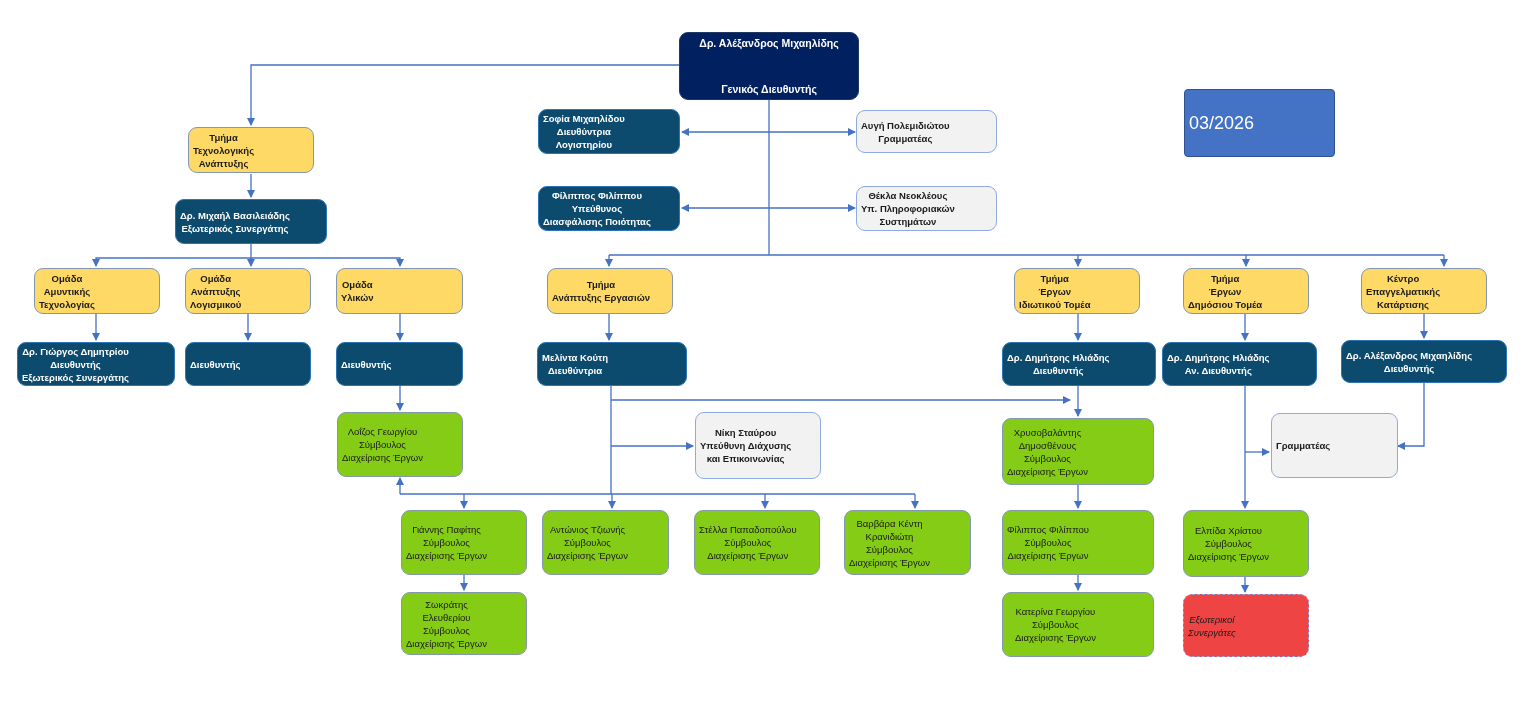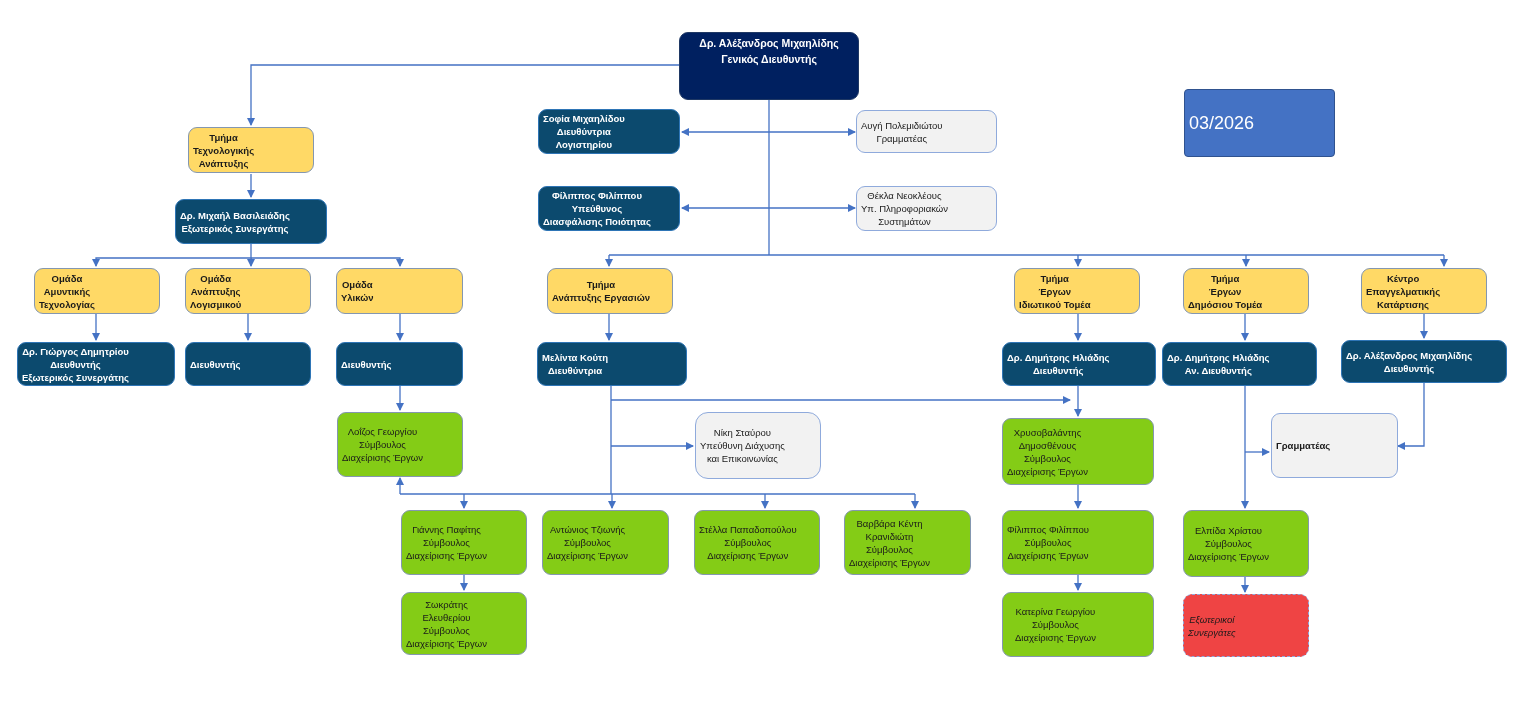--- a/index.html
+++ b/index.html
@@ -1,23 +1,23 @@
 <!DOCTYPE html>
 <html><head>
 <meta charset="utf-8">
 <style>
   html,body{margin:0;padding:0;background:#ffffff;}
   body{width:1536px;height:715px;position:relative;overflow:hidden;font-family:"Liberation Sans",sans-serif;}
   #lines{position:absolute;left:0;top:0;width:1536px;height:715px;}
-  .node{position:absolute;box-sizing:border-box;border-radius:9px;display:flex;align-items:center;justify-content:flex-start;text-align:center;font-size:9.5px;line-height:13px;font-weight:bold;padding:2px 4px;white-space:pre-line;}
+  .node{position:absolute;box-sizing:border-box;border-radius:9px;display:flex;align-items:center;justify-content:space-between;text-align:center;font-size:9.5px;line-height:13px;font-weight:bold;padding:2px 4px;white-space:pre-line;}
   .top{background:#002060;color:#ffffff;border:1px solid #1f3864;font-size:10.5px;line-height:16px;}
   .blue{background:#0c4a6e;color:#ffffff;border:1px solid #2e75b6;}
   .yellow{background:#ffd966;color:#1a1a1a;border:1px solid #8497b0;}
   .gray{background:#84cc16;color:#1a1a1a;border:1.5px solid #8497b0;font-weight:normal;}
-  .light{background:#f2f2f2;color:#1a1a1a;border:1.5px solid #8faadc;font-weight:normal;}
+  .light{background:#f2f2f2;color:#1a1a1a;border:1.5px solid #8faadc;font-weight:bold;}
   .dashed{background:#ef4444;color:#1a1a1a;border:1.5px dashed #8faadc;font-style:italic;font-weight:normal;}
   .date{background:#4472c4;color:#ffffff;border:1px solid #2f528f;font-size:18px;font-weight:normal;border-radius:4px;}
 </style>
 </head>
 <body>
 
 <svg id="lines" xmlns="http://www.w3.org/2000/svg">
   <defs>
     <marker id="arr" markerWidth="8" markerHeight="8" refX="7" refY="4" orient="auto" markerUnits="userSpaceOnUse">
       <path d="M0,0 L8,4 L0,8 z" fill="#4472c4"></path>
@@ -114,21 +114,21 @@
 <div class="node blue" style="left:185px;top:342px;width:126px;height:44px;">Διευθυντής</div>
 <div class="node blue" style="left:336px;top:342px;width:127px;height:44px;">Διευθυντής</div>
 <div class="node gray" style="left:337px;top:412px;width:126px;height:65px;">Λοΐζος Γεωργίου
 Σύμβουλος
 Διαχείρισης Έργων</div>
 
 <div class="node yellow" style="left:547px;top:268px;width:126px;height:46px;">Τμήμα
 Ανάπτυξης Εργασιών</div>
 <div class="node blue" style="left:537px;top:342px;width:150px;height:44px;">Μελίντα Κούτη
 Διευθύντρια</div>
-<div class="node light" style="left:695px;top:412px;width:126px;height:67px;border-radius:13px;">Νίκη Σταύρου
+<div class="node light" style="left:695px;top:412px;width:126px;height:67px;">Νίκη Σταύρου
 Υπεύθυνη Διάχυσης
 και Επικοινωνίας</div>
 <div class="node gray" style="left:401px;top:510px;width:126px;height:65px;">Γιάννης Παφίτης
 Σύμβουλος
 Διαχείρισης Έργων</div>
 <div class="node gray" style="left:542px;top:510px;width:127px;height:65px;">Αντώνιος Τζιωνής
 Σύμβουλος
 Διαχείρισης Έργων</div>
 <div class="node gray" style="left:694px;top:510px;width:126px;height:65px;">Στέλλα Παπαδοπούλου
 Σύμβουλος

